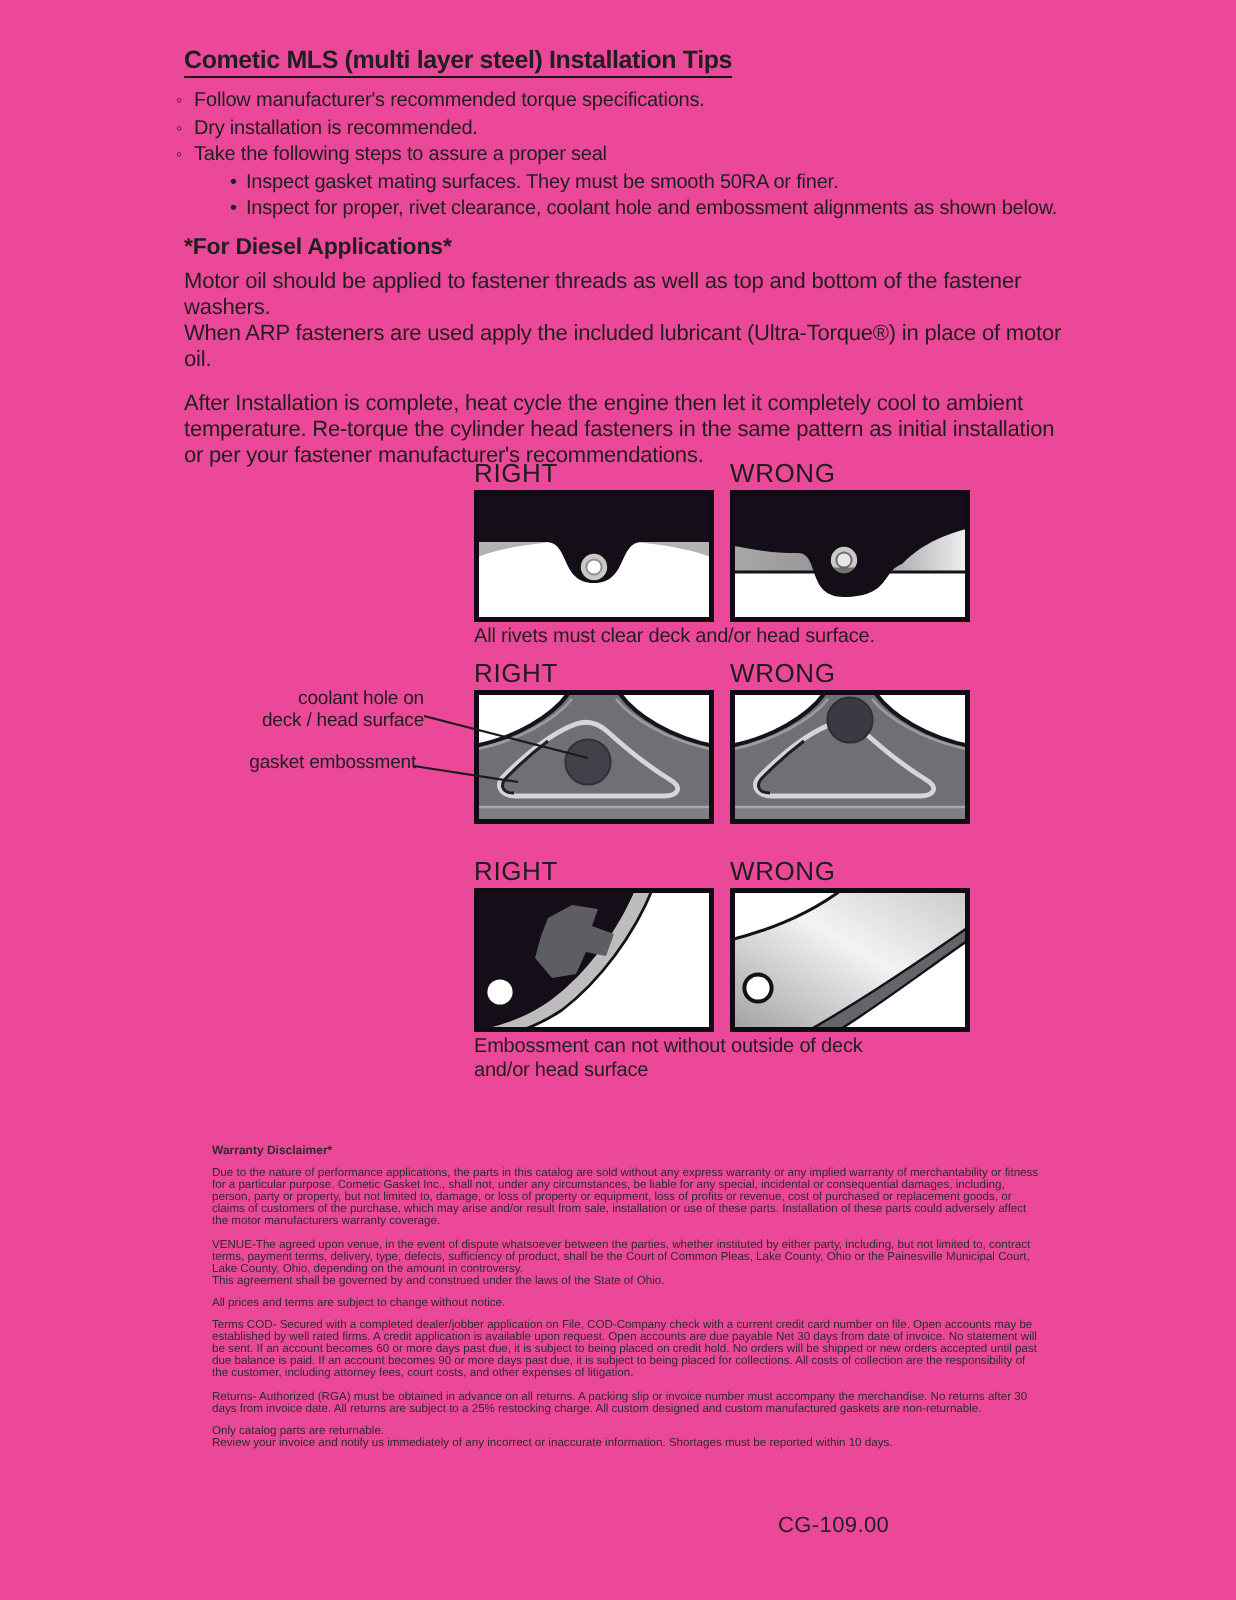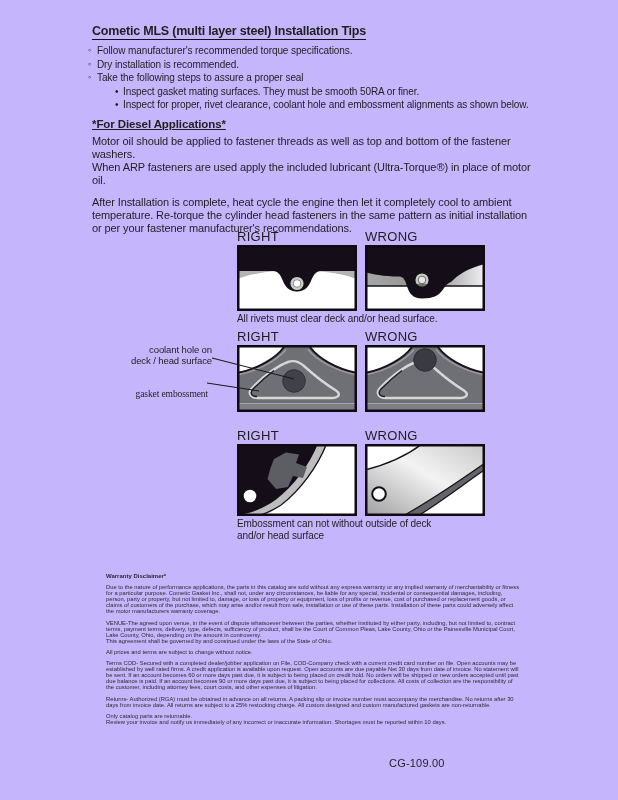--- a/index.html
+++ b/index.html
@@ -1,31 +1,31 @@
 <!DOCTYPE html>
 <html style="--ink: #1f1f1f; --diagram-black: #150d18; --gasket-grey: #6f6f76; --hole-grey: #41414a; --emboss-line: #d6d6d6;"><head>
 <meta charset="utf-8">
 <style>
   html,body{margin:0;padding:0;background:#ffffff;}
   .page{
-    position:relative;width:618px;height:800px;background:#c4b5fd;
+    position:relative;width:618px;height:800px;background:#ec4899;
     font-family:"Liberation Sans", sans-serif;color:var(--ink,#1f1f1f);
     overflow:hidden;
   }
   .abs{position:absolute;}
   .title{
     display:inline-block;font-size:12.5px;font-weight:bold;letter-spacing:-0.2px;
     border-bottom:1.6px solid #141414;padding-bottom:1px;margin:0;
   }
   .tips{font-size:10px;line-height:13.5px;letter-spacing:-0.1px;}
   .tip-row{display:flex;align-items:flex-start;}
   .tip-row .marker{width:9px;flex:0 0 9px;font-size:9px;}
   .tip-sub{margin-left:27px;}
   .tip-sub .marker{width:8px;flex:0 0 8px;font-size:10px;}
-  .diesel-h{font-size:11.5px;font-weight:bold;margin:0 0 5px 0;letter-spacing:-0.1px;text-decoration:underline;}
+  .diesel-h{font-size:11.5px;font-weight:bold;margin:0 0 5px 0;letter-spacing:-0.1px;}
   .para{font-size:11px;line-height:13px;margin:0 0 9px 0;white-space:pre-line;letter-spacing:-0.1px;}
   .drow{width:248px;}
   .labels{display:flex;gap:8px;margin-bottom:1px;}
   .dlabel{width:120px;text-align:left;font-size:13px;color:#1d1d1d;letter-spacing:0.3px;}
   .boxes{display:flex;gap:8px;}
   .boxes svg{display:block;}
   .caption{font-size:10px;line-height:11.5px;margin-top:2px;white-space:pre-line;letter-spacing:-0.1px;}
   .callout{font-size:9.5px;line-height:11px;text-align:right;white-space:pre-line;letter-spacing:-0.1px;}
   .leader-lines{pointer-events:none;z-index:5;}
   .disclaimer{width:416px;font-size:5.8px;line-height:6.1px;color:#2c2c2c;}
@@ -153,21 +153,21 @@
         <path d="M21,53 C13,53 10.5,47.5 15,43 C28,30 40,21 51,17 C56.5,15 62,16.5 67,21 C78,31 90,40 99,45.5 C104,49 102,53 95,53 Z" fill="none" stroke="var(--emboss-line)" stroke-width="2.4" stroke-linejoin="round"></path>
         <path d="M20,51.5 C14,51.5 12.5,47.5 16.5,43.5 C24,36 31,30 37,25.5" fill="none" stroke="#221c26" stroke-width="1.5"></path>
         <circle cx="60" cy="15" r="11.3" fill="#3a3a42" stroke="#2d2d35" stroke-width="1"></circle>
         <rect x="1.25" y="1.25" width="117.5" height="64.5" fill="none" stroke="#100a13" stroke-width="2.5"></rect>
       </svg>
     </div>
   </div>
 
   <div class="callout abs" style="right:406px;top:324px;margin-top:20px;">coolant hole on
 deck / head surface</div>
-  <div class="callout abs" style="right:410px;top:389px;font-family:Liberation Serif, serif;">gasket embossment</div>
+  <div class="callout abs" style="right:410px;top:376px;">gasket embossment</div>
   <svg class="abs leader-lines" style="left:206px;top:350px;" width="100" height="46" viewBox="0 0 100 46">
     <line x1="6" y1="8" x2="88" y2="29" stroke="#1a1a1a" stroke-width="1.1"></line>
     <line x1="1" y1="33" x2="53" y2="41" stroke="#1a1a1a" stroke-width="1.1"></line>
   </svg>
 
   <div class="drow abs" style="left:237px;top:428px;">
     <div class="labels">
       <div class="dlabel">RIGHT</div>
       <div class="dlabel">WRONG</div>
     </div>

